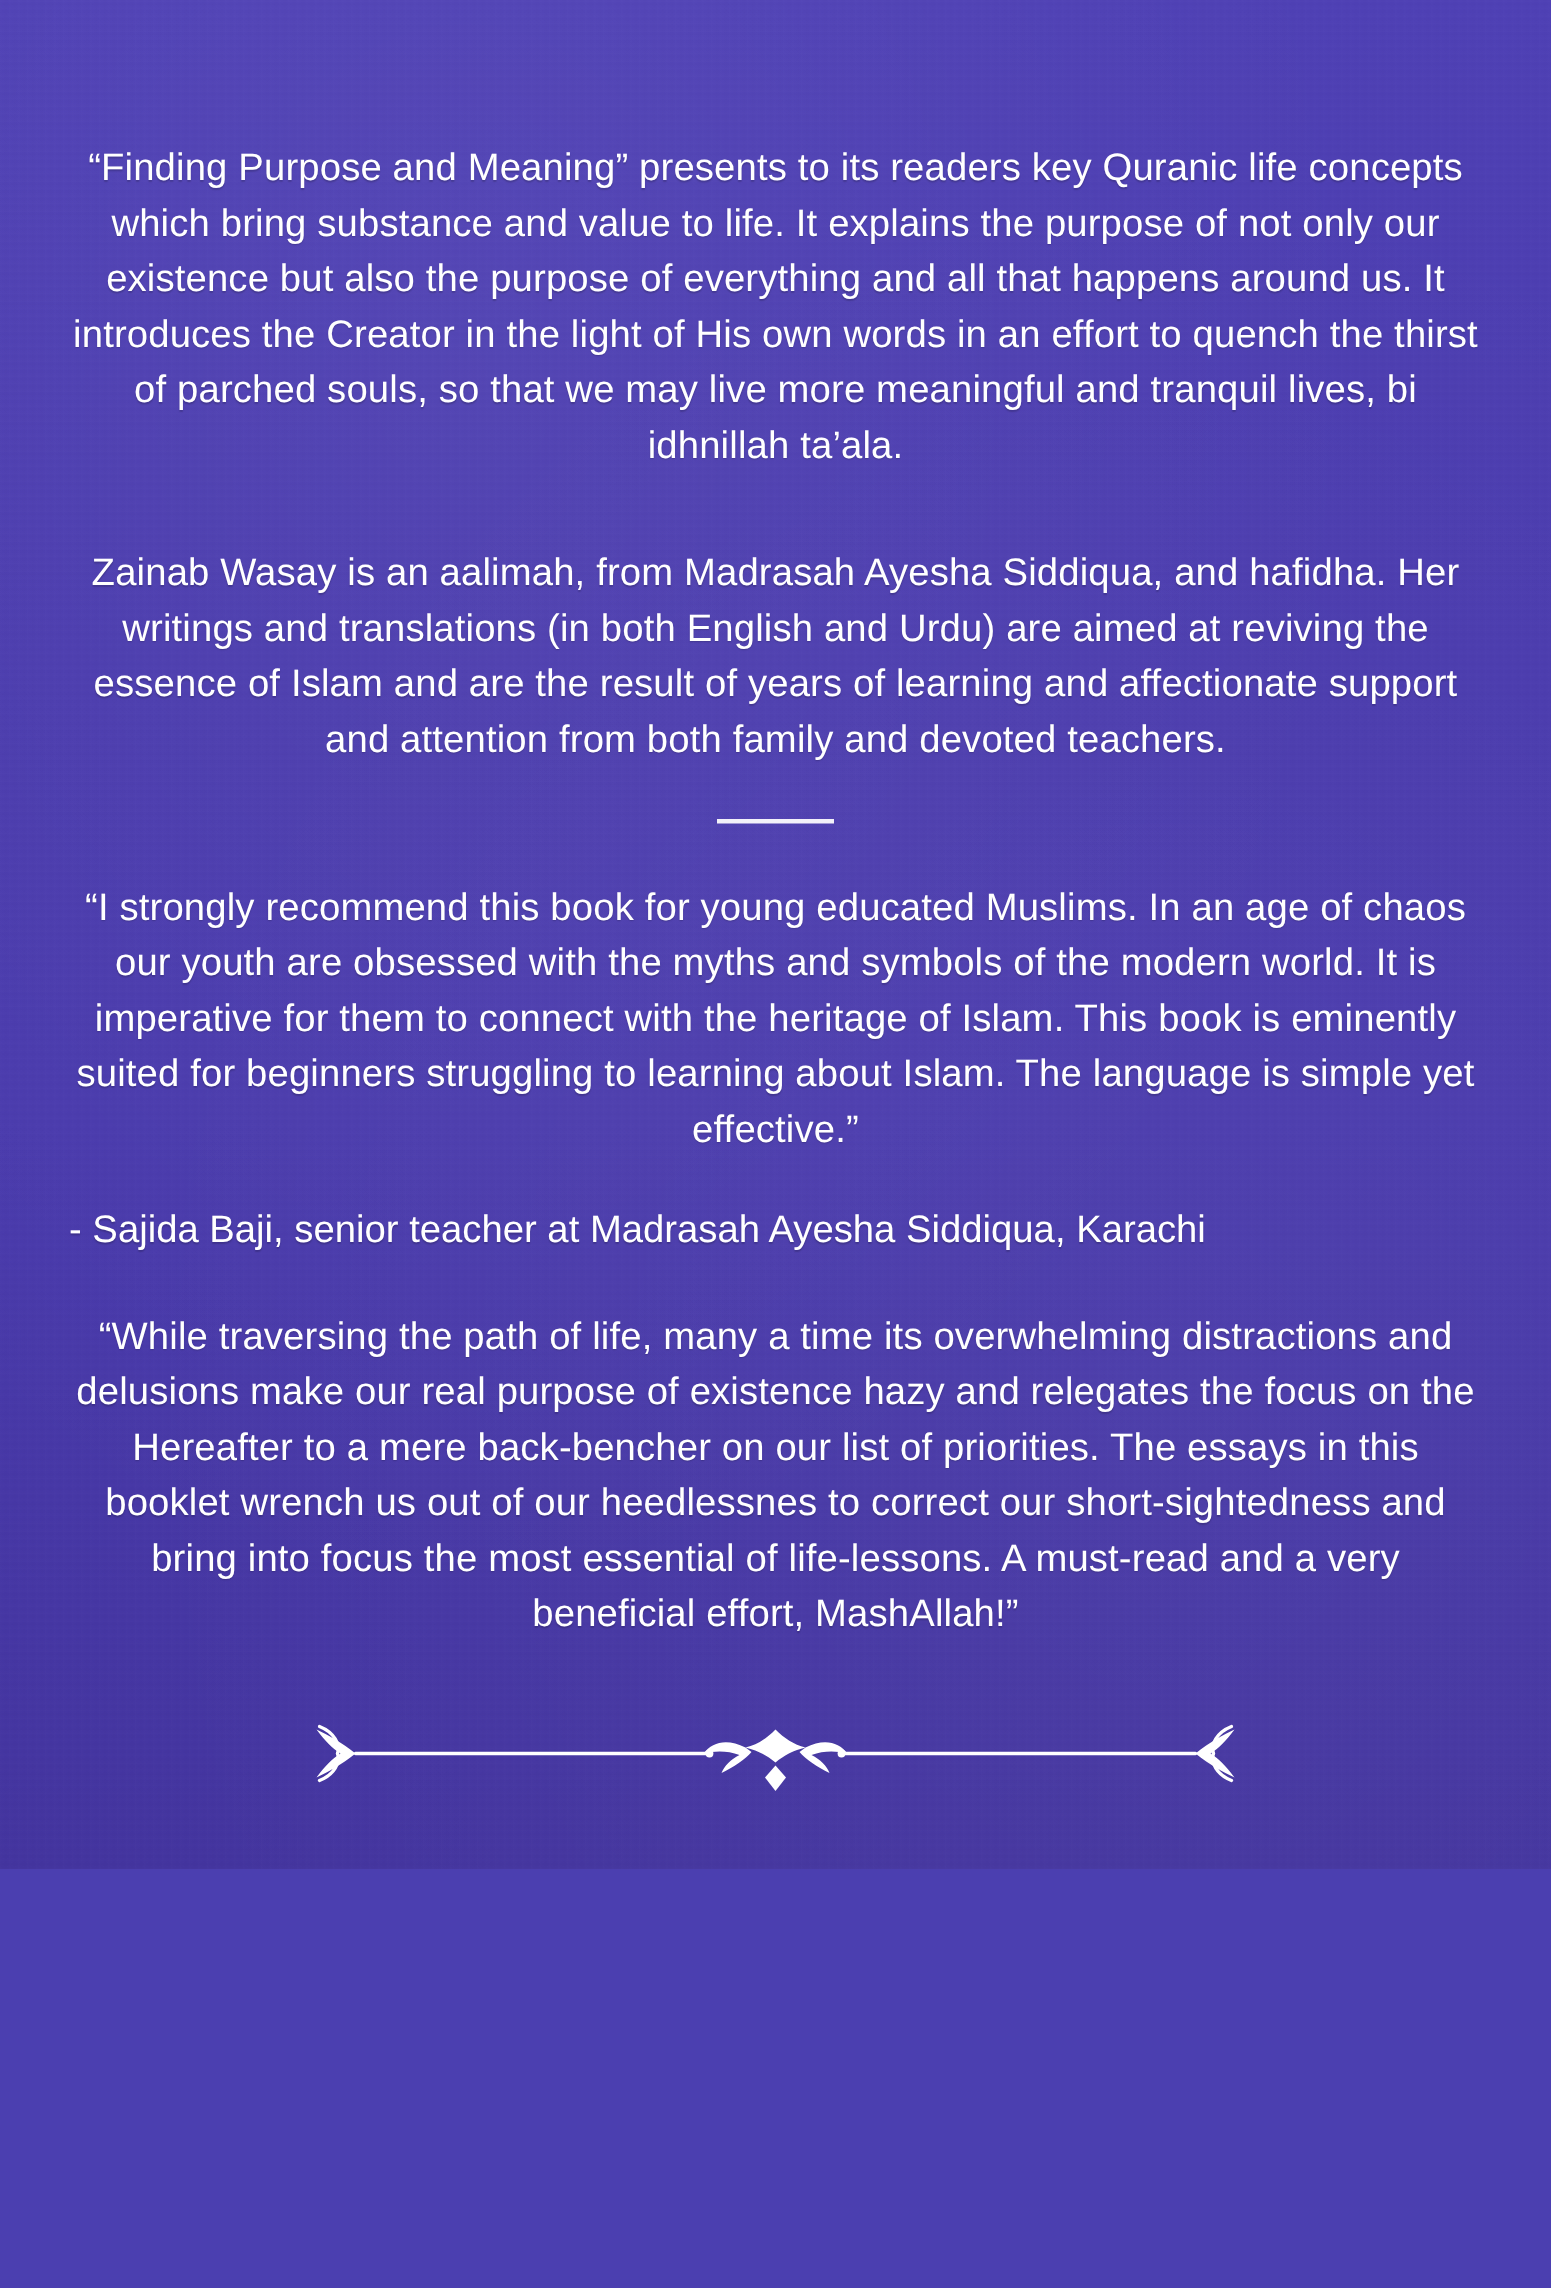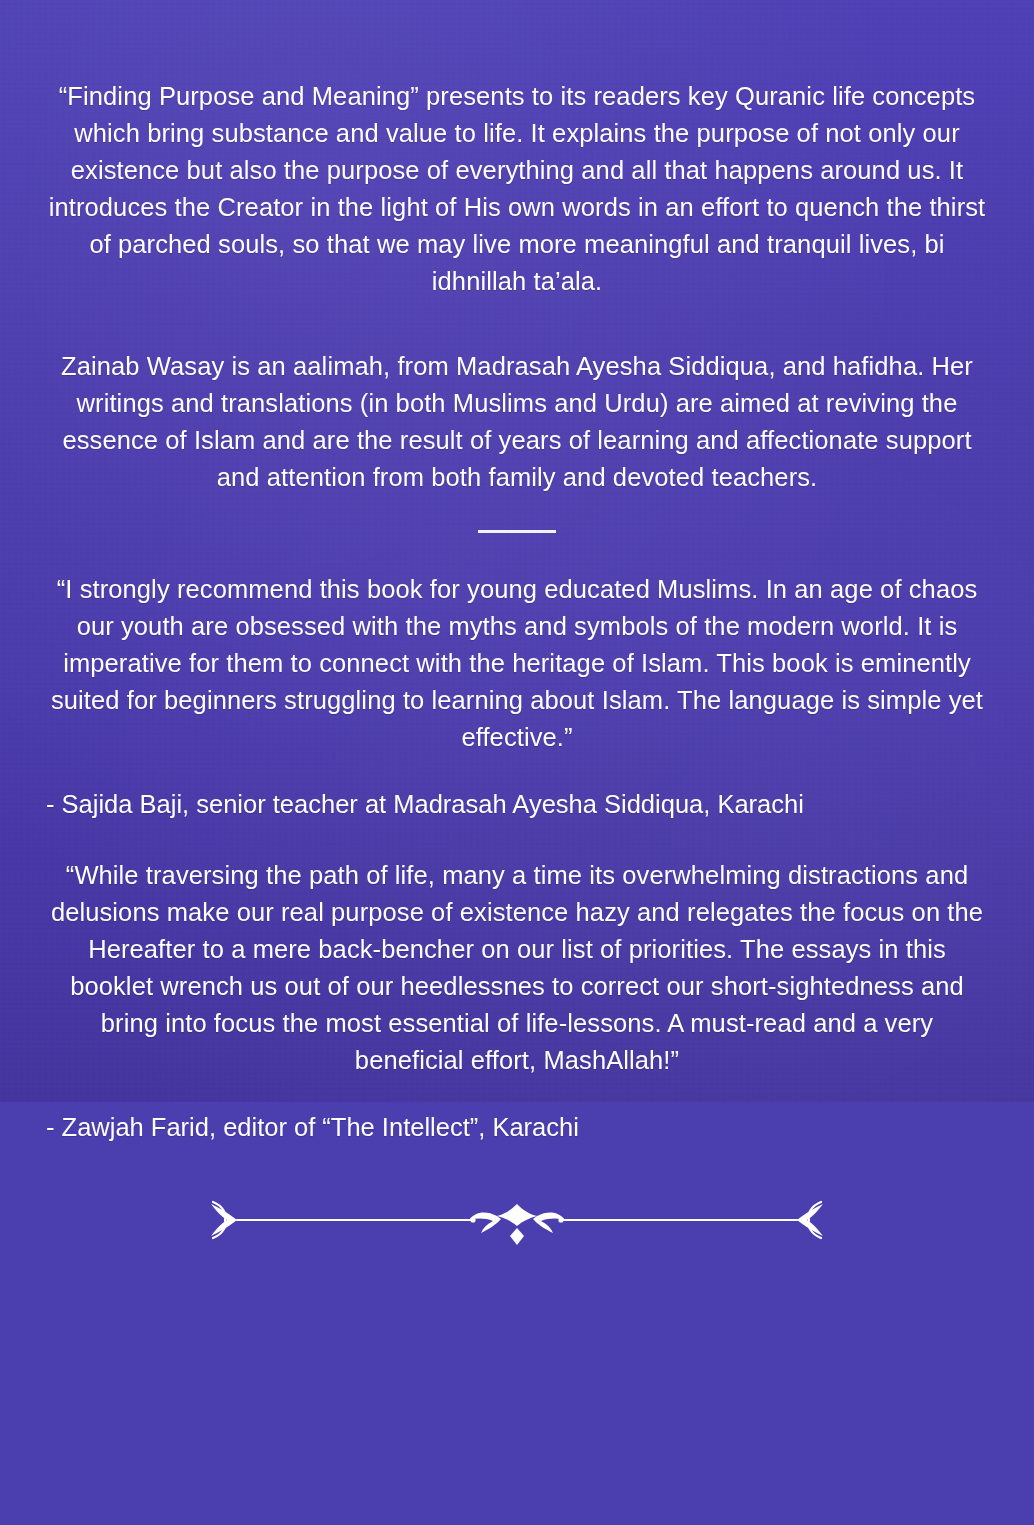--- a/index.html
+++ b/index.html
@@ -9,27 +9,27 @@
   body {
     width: 1034px;
     height: 1525px;
     background: #4b3fb0;
     font-family: "Liberation Sans", sans-serif;
     overflow: hidden;
   }
   .book-back-cover {
     position: relative;
     width: 1034px;
-    height: 1102px;
+    height: 1246px;
     background:
       radial-gradient(ellipse at 30% 20%, rgba(255,255,255,0.045), rgba(0,0,0,0) 60%),
       radial-gradient(ellipse at 75% 75%, rgba(255,255,255,0.035), rgba(0,0,0,0) 65%),
       linear-gradient(180deg, #4f41b5 0%, #4b3cae 35%, #4a3bad 60%, #44359f 100%);
     box-sizing: border-box;
-    padding: 0 46px;
+    padding: 16px 46px;
   }
   .grain {
     position: absolute;
     inset: 0;
     pointer-events: none;
     opacity: 0.22;
     background-image:
       repeating-linear-gradient(0deg, rgba(255,255,255,0.035) 0px, rgba(255,255,255,0) 2px, rgba(0,0,0,0.03) 3px, rgba(0,0,0,0) 5px),
       repeating-linear-gradient(90deg, rgba(255,255,255,0.03) 0px, rgba(255,255,255,0) 2px, rgba(0,0,0,0.025) 4px, rgba(0,0,0,0) 6px);
   }
@@ -81,33 +81,32 @@
 
 <div class="book-back-cover">
   <div class="grain"></div>
 
   <div class="content">
 
     <p class="blurb justified">“Finding Purpose and Meaning” presents to its readers key Quranic life concepts which bring substance and value to life. It explains the purpose of not only our existence but also the purpose of everything and all that happens around us. It introduces the Creator in the light of His own words in an effort to quench the thirst of parched souls, so that we may live more meaningful and tranquil lives, bi idhnillah ta’ala.</p>
 
     <div class="spacer-lg"></div>
 
-    <p class="blurb justified">Zainab Wasay is an aalimah, from Madrasah Ayesha Siddiqua, and hafidha. Her writings and translations (in both Muslims and Urdu) are aimed at reviving the essence of Islam and are the result of years of learning and affectionate support and attention from both family and devoted teachers.</p>
+    <p class="blurb justified">Zainab Wasay is an aalimah, from Madrasah Ayesha Siddiqua, and hafidha. Her writings and translations (in both English and Urdu) are aimed at reviving the essence of Islam and are the result of years of learning and affectionate support and attention from both family and devoted teachers.</p>
 
     <div class="divider-line"></div>
 
     <p class="blurb justified">“I strongly recommend this book for young educated Muslims. In an age of chaos our youth are obsessed with the myths and symbols of the modern world. It is imperative for them to connect with the heritage of Islam. This book is eminently suited for beginners struggling to learning about Islam. The language is simple yet effective.”</p>
 
     <p class="attribution">- Sajida Baji, senior teacher at Madrasah Ayesha Siddiqua, Karachi</p>
 
     <div class="section-gap"></div>
 
     <p class="blurb justified">“While traversing the path of life, many a time its overwhelming distractions and delusions make our real purpose of existence hazy and relegates the focus on the Hereafter to a mere back-bencher on our list of priorities. The essays in this booklet wrench us out of our heedlessnes to correct our short-sightedness and bring into focus the most essential of life-lessons. A must-read and a very beneficial effort, MashAllah!”</p>
 
-    <p class="attribution">- Zawjah Farid, editor of “The Intellect”, Karachi</p>
 
     <div class="ornament">
       <svg width="640" height="58" viewBox="0 0 640 58" aria-hidden="true">
         <g fill="none" stroke="#ffffff" stroke-width="2.2" stroke-linecap="round">
           <line x1="40" y1="30" x2="275" y2="30"></line>
           <line x1="365" y1="30" x2="600" y2="30"></line>
           <path d="M40 30 C 30 22, 22 18, 14 14 C 20 22, 24 26, 30 30 C 24 34, 20 38, 14 46 C 22 42, 30 38, 40 30 Z" fill="#ffffff" stroke="none"></path>
           <path d="M600 30 C 610 22, 618 18, 626 14 C 620 22, 616 26, 610 30 C 616 34, 620 38, 626 46 C 618 42, 610 38, 600 30 Z" fill="#ffffff" stroke="none"></path>
           <path d="M16 12 C 26 16, 30 24, 28 30"></path>
           <path d="M16 48 C 26 44, 30 36, 28 30"></path>

